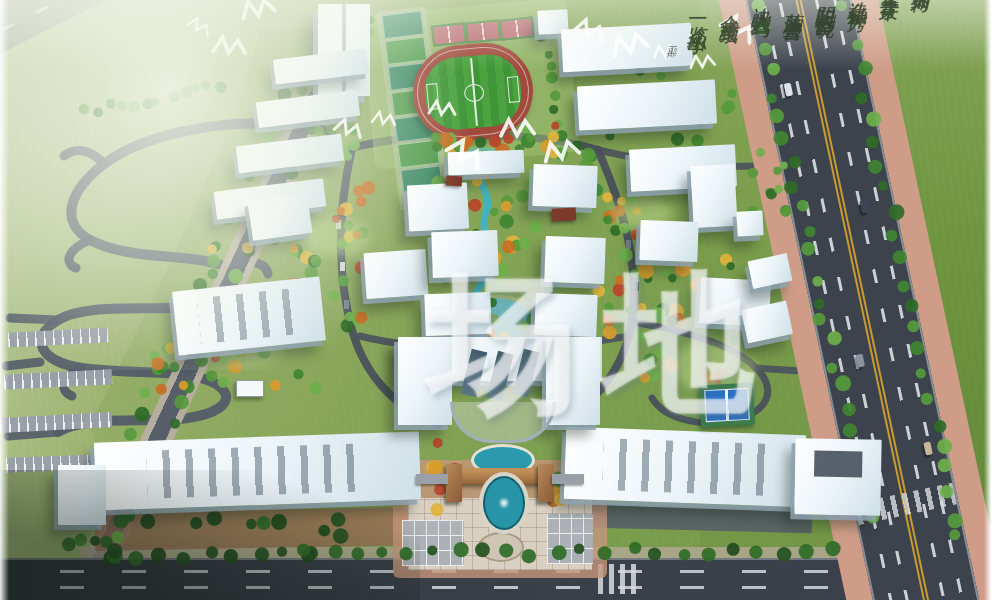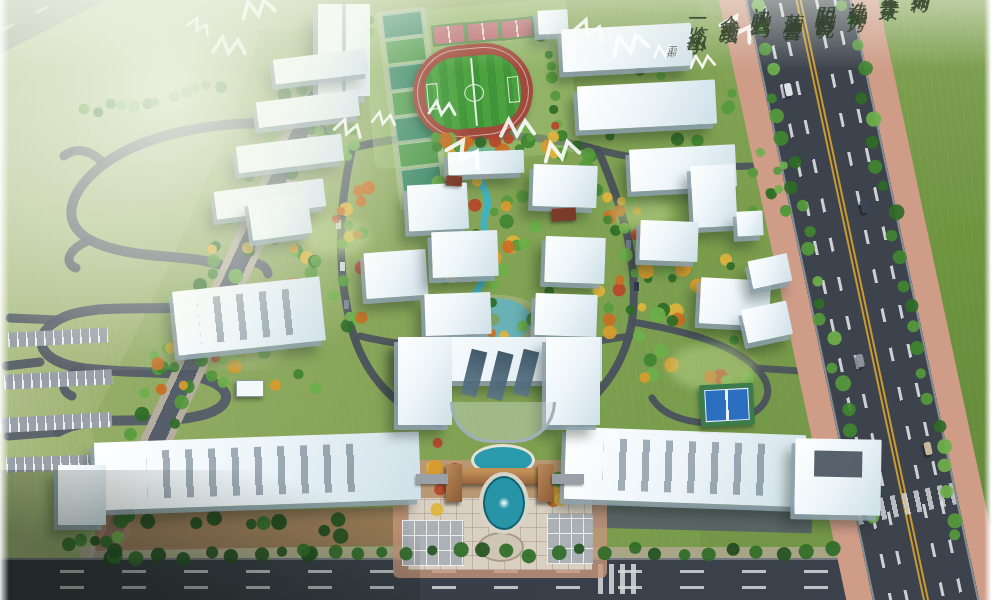--- a/index.html
+++ b/index.html
@@ -756,20 +756,21 @@
       <polyline points="0,9 7,0 10,11 17,3 21,12" fill="none" stroke="#ffffff" stroke-width="2.4" stroke-linecap="round" opacity="0.88" transform="translate(652,48) rotate(-16) scale(1.04)"></polyline>
       <polyline points="0,9 7,0 10,11 17,3 21,12" fill="none" stroke="#ffffff" stroke-width="2.4" stroke-linecap="round" opacity="0.88" transform="translate(688,58) rotate(-16) scale(1.14)"></polyline>
       <polyline points="0,9 7,0 10,11 17,3 21,12" fill="none" stroke="#ffffff" stroke-width="2.4" stroke-linecap="round" opacity="0.88" transform="translate(726,12) rotate(23) scale(1.60)"></polyline>
     </svg>
   <div class="abs fog-tl"></div>
   <div class="abs fog-top"></div>
   <div class="abs shade-bl"></div>
   <div class="abs edge-strip-left"></div>
   <div class="abs edge-strip-right"></div>
 
+  <div class="abs watermark">场地</div>
 
   <div class="abs calligraphy">
     <div class="col" style="margin-top:-16px">岱宗夫如何</div>
     <div class="col" style="margin-top:-6px">齐鲁青未了</div>
     <div class="col" style="margin-top:2px">造化钟神秀</div>
     <div class="col" style="margin-top:8px">阴阳割昏晓</div>
     <div class="col" style="margin-top:14px">荡胸生曾云</div>
     <div class="col" style="margin-top:8px">决眦入归鸟</div>
     <div class="col" style="margin-top:16px">会当凌绝顶</div>
     <div class="col" style="margin-top:24px">一览众山小</div>

